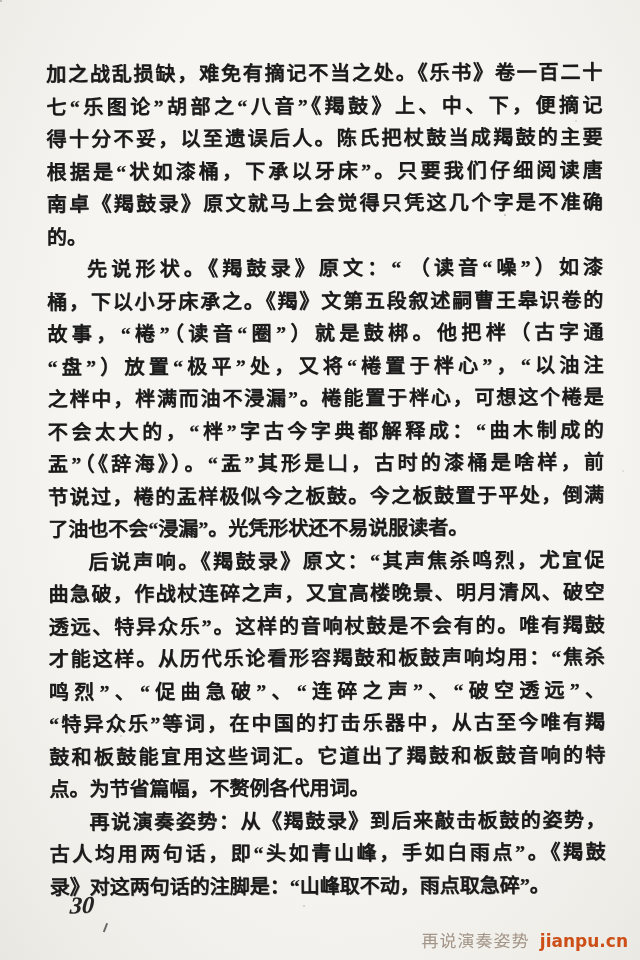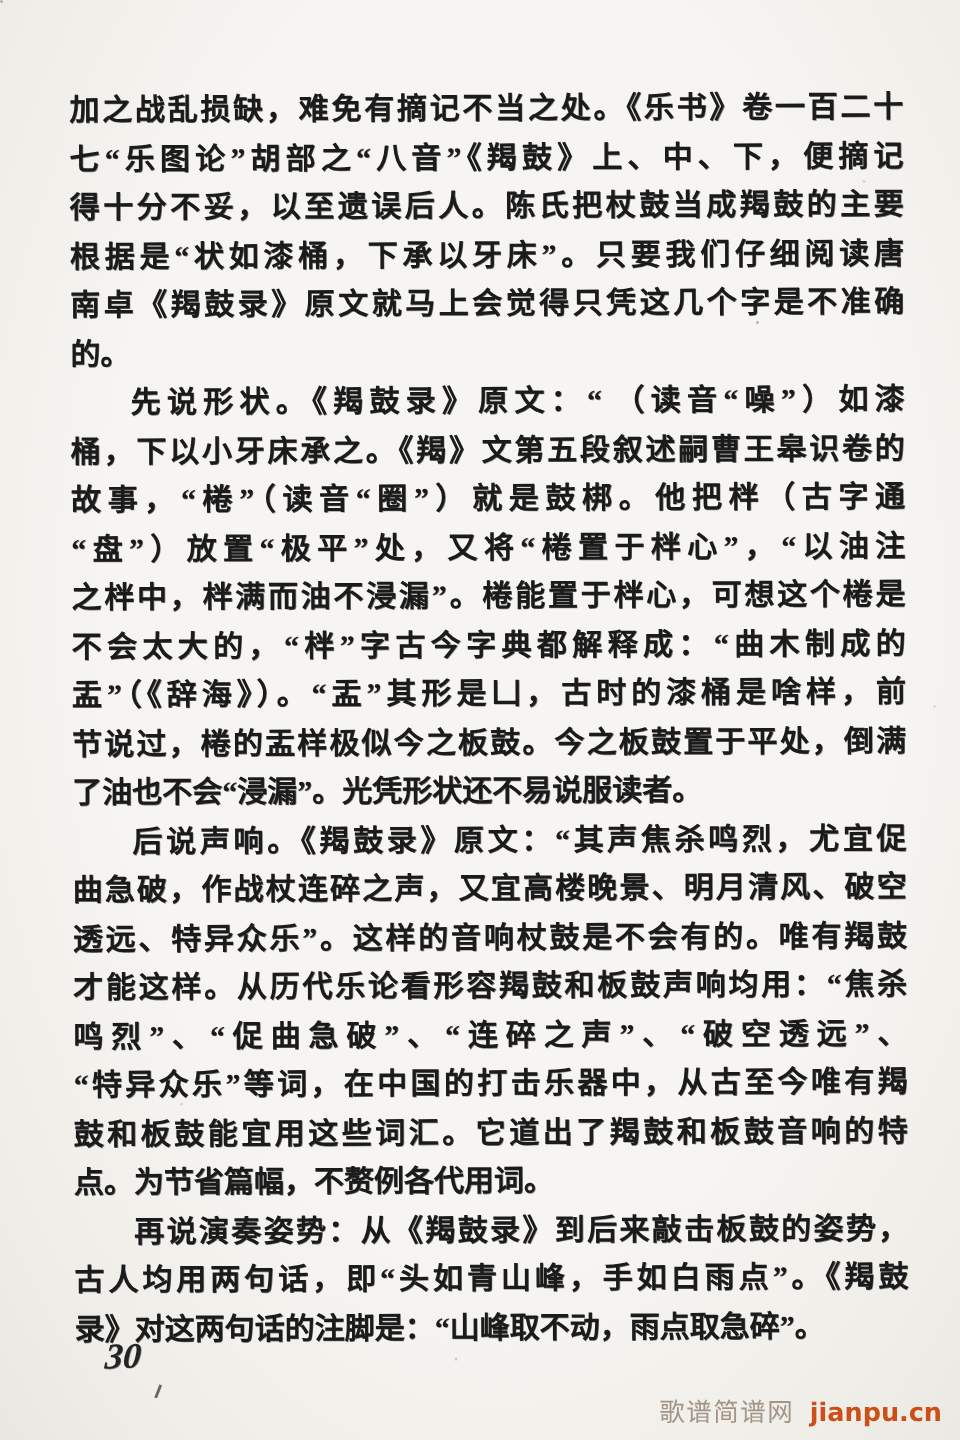--- a/index.html
+++ b/index.html
@@ -79,17 +79,17 @@
     <p class="line">鼓和板鼓能宜用这些词汇。它道出了羯鼓和板鼓音响的特</p>
     <p class="line short">点。为节省篇幅，不赘例各代用词。</p>
     <p class="line indent">再说演奏姿势：从《羯鼓录》到后来敲击板鼓的姿势，</p>
     <p class="line">古人均用两句话，即“头如青山峰，手如白雨点”。《羯鼓</p>
     <p class="line short">录》对这两句话的注脚是：“山峰取不动，雨点取急碎”。</p>
   </div>
 
   <div class="page-number">30</div>
 
   <div class="watermark">
-    <span class="wm-name">歌谱简谱网</span>
+    <span class="wm-name">再说演奏姿势</span>
     <span class="wm-url">jianpu.cn</span>
   </div>
 
 </div>
 
 </body></html>

